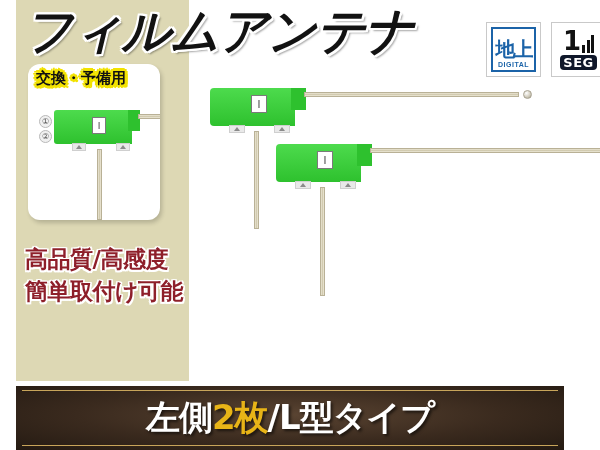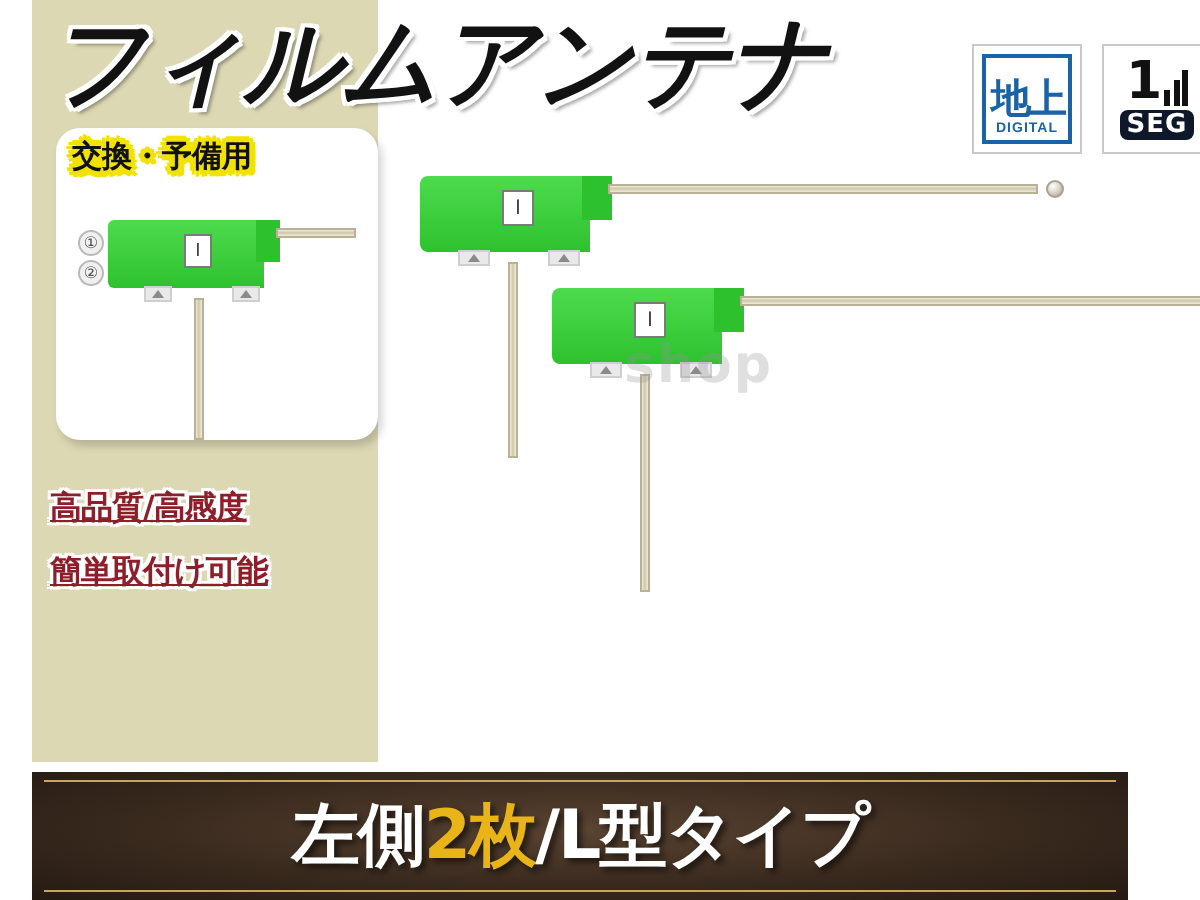--- a/index.html
+++ b/index.html
@@ -122,21 +122,21 @@
     border-radius: 4px;
     padding: 0 3px;
     line-height: 15px;
     letter-spacing: .5px;
   }
 
   
   .inset-card {
     position: absolute;
     left: 12px; top: 64px;
-    width: 161px; height: 156px;
+    width: 132px; height: 156px;
     background: #ffffff;
     border-radius: 12px;
     box-shadow: 2px 3px 4px rgba(0,0,0,.18);
     overflow: hidden;
     text-align: center;
   }
   .inset-label {
     position: absolute;
     left: 8px; top: 5px;
     font-family: "DejaVu Sans", sans-serif;
@@ -212,29 +212,28 @@
     font-size: 8px;
     color: #555;
     display: flex; align-items: center; justify-content: center;
     font-family: "DejaVu Sans", sans-serif;
   }
 
   
   .feature {
     position: absolute;
     font-family: "DejaVu Sans", sans-serif;
-    font-size: 16px;
+    font-size: 23px;
     font-weight: 700;
     color: #8e1f2a;
     letter-spacing: -.5px;
     white-space: nowrap;
     text-shadow:
       1.5px 0 0 #fff, -1.5px 0 0 #fff, 0 1.5px 0 #fff, 0 -1.5px 0 #fff,
       1.5px 1.5px 0 #fff, -1.5px -1.5px 0 #fff, 1.5px -1.5px 0 #fff, -1.5px 1.5px 0 #fff;
-    text-decoration: underline;
   }
   #feat-0 { left: 9px; top: 244px; }
   #feat-1 { left: 9px; top: 276px; }
 
   
   .promo {
     position: absolute;
     left: 8px;
     font-family: "DejaVu Sans", sans-serif;
     font-weight: 700;
@@ -356,21 +355,20 @@
   <div class="ant" style="left:250px;top:136px;width:350px;height:160px;">
     <div class="ant-body" style="left:10px;top:8px;width:85px;height:38px;border-radius:4px 0 0 4px;"></div>
     <div class="ant-tab" style="left:91px;top:8px;width:15px;height:22px;"></div>
     <div class="ant-chip" style="left:51px;top:15px;width:16px;height:18px;font-size:10px;">I</div>
     <div class="ant-foot" style="left:29px;top:45px;width:16px;height:8px;"></div>
     <div class="ant-foot" style="left:74px;top:45px;width:16px;height:8px;"></div>
     <div class="ant-wire" style="left:104px;top:12px;width:246px;height:5px;"></div>
     <div class="ant-wire-v" style="left:54px;top:51px;width:5px;height:109px;"></div>
   </div>
 
-  <div class="watermark">shop</div>
 
   <div class="feature" id="feat-0">高品質/高感度</div>
   <div class="feature" id="feat-1">簡単取付け可能</div>
 
 
   <div class="banner">
     <div class="banner-text"><span>左側</span><span class="gold">2枚</span><span>/L型タイプ</span></div>
   </div>
 
 </div>

